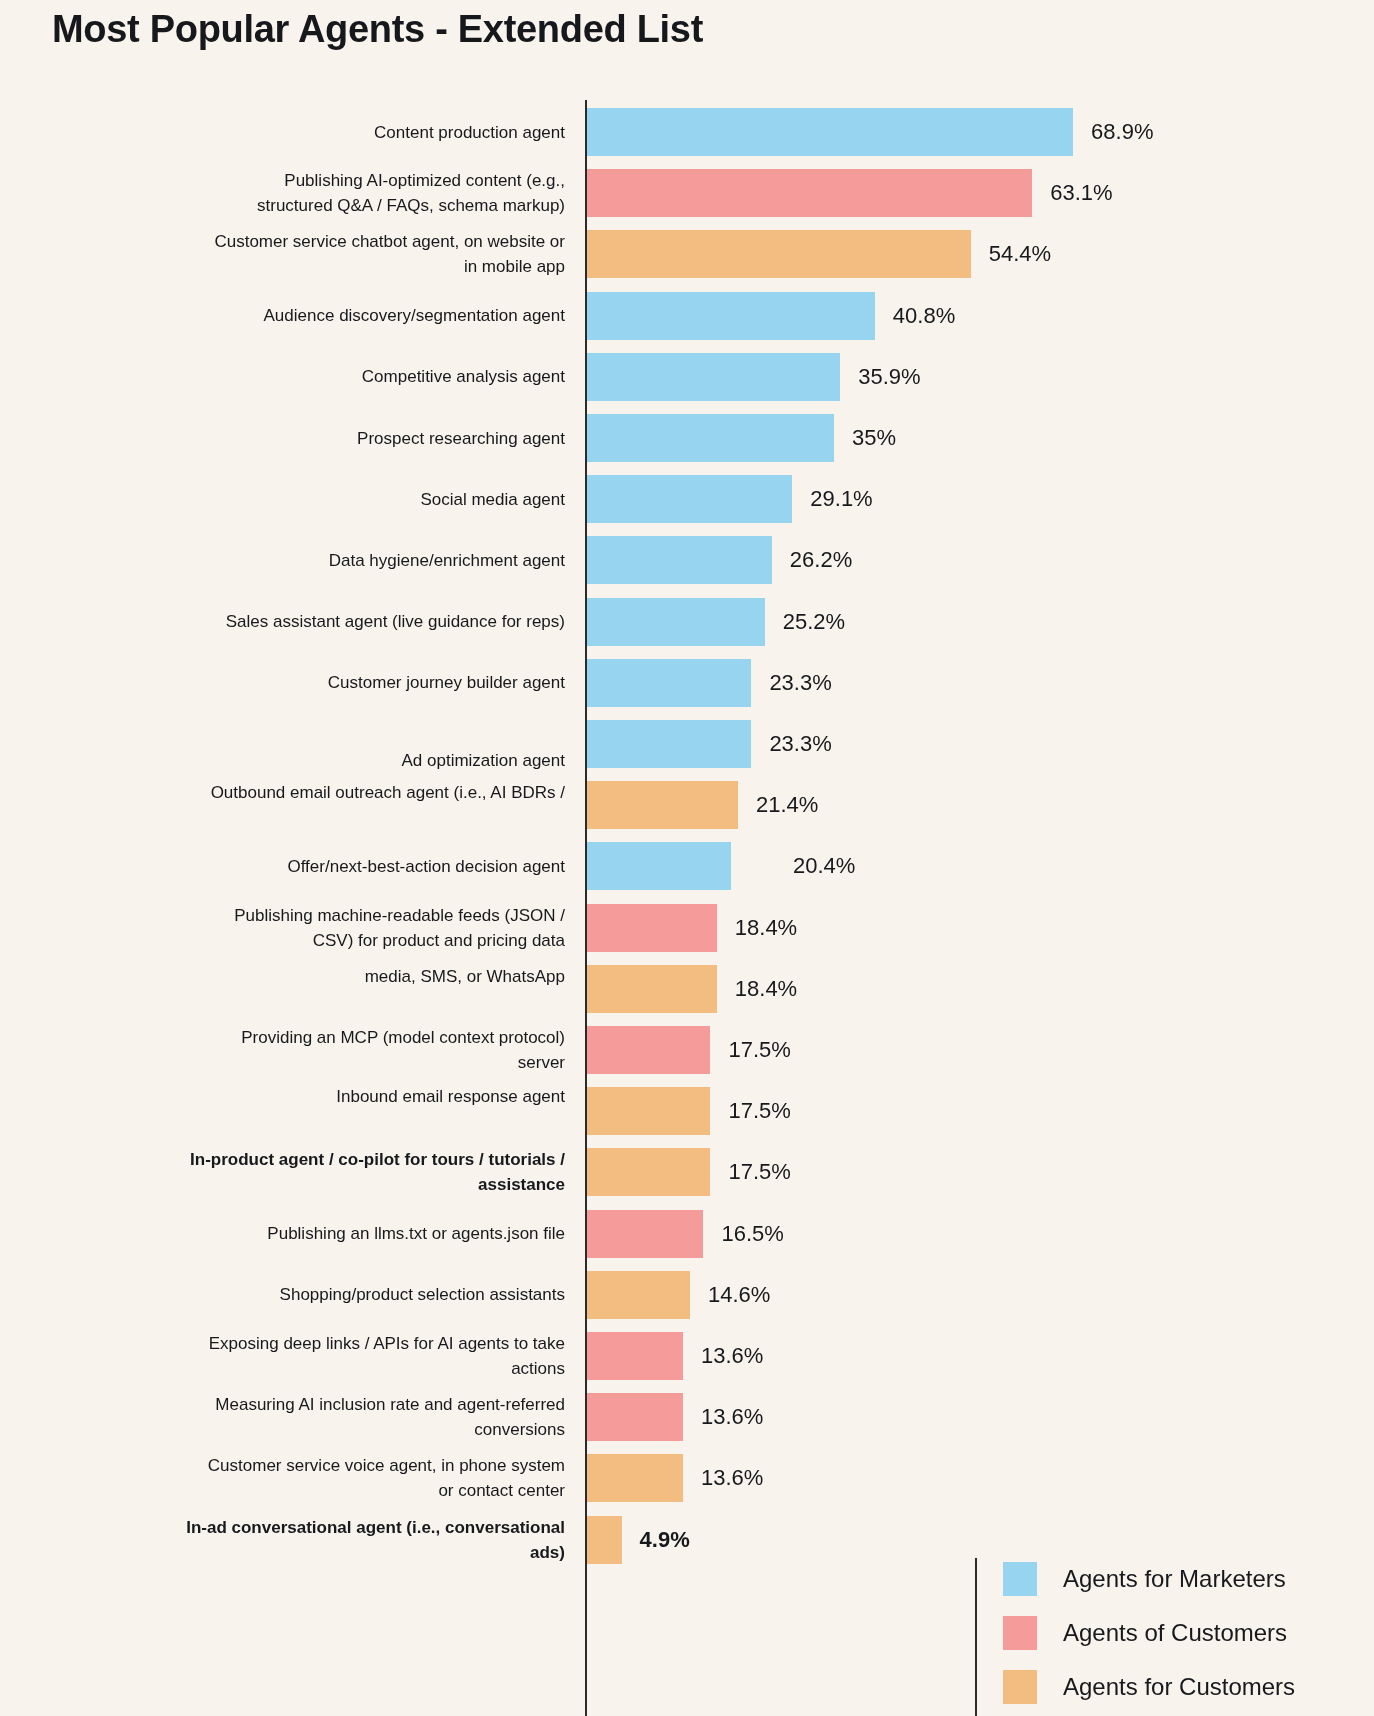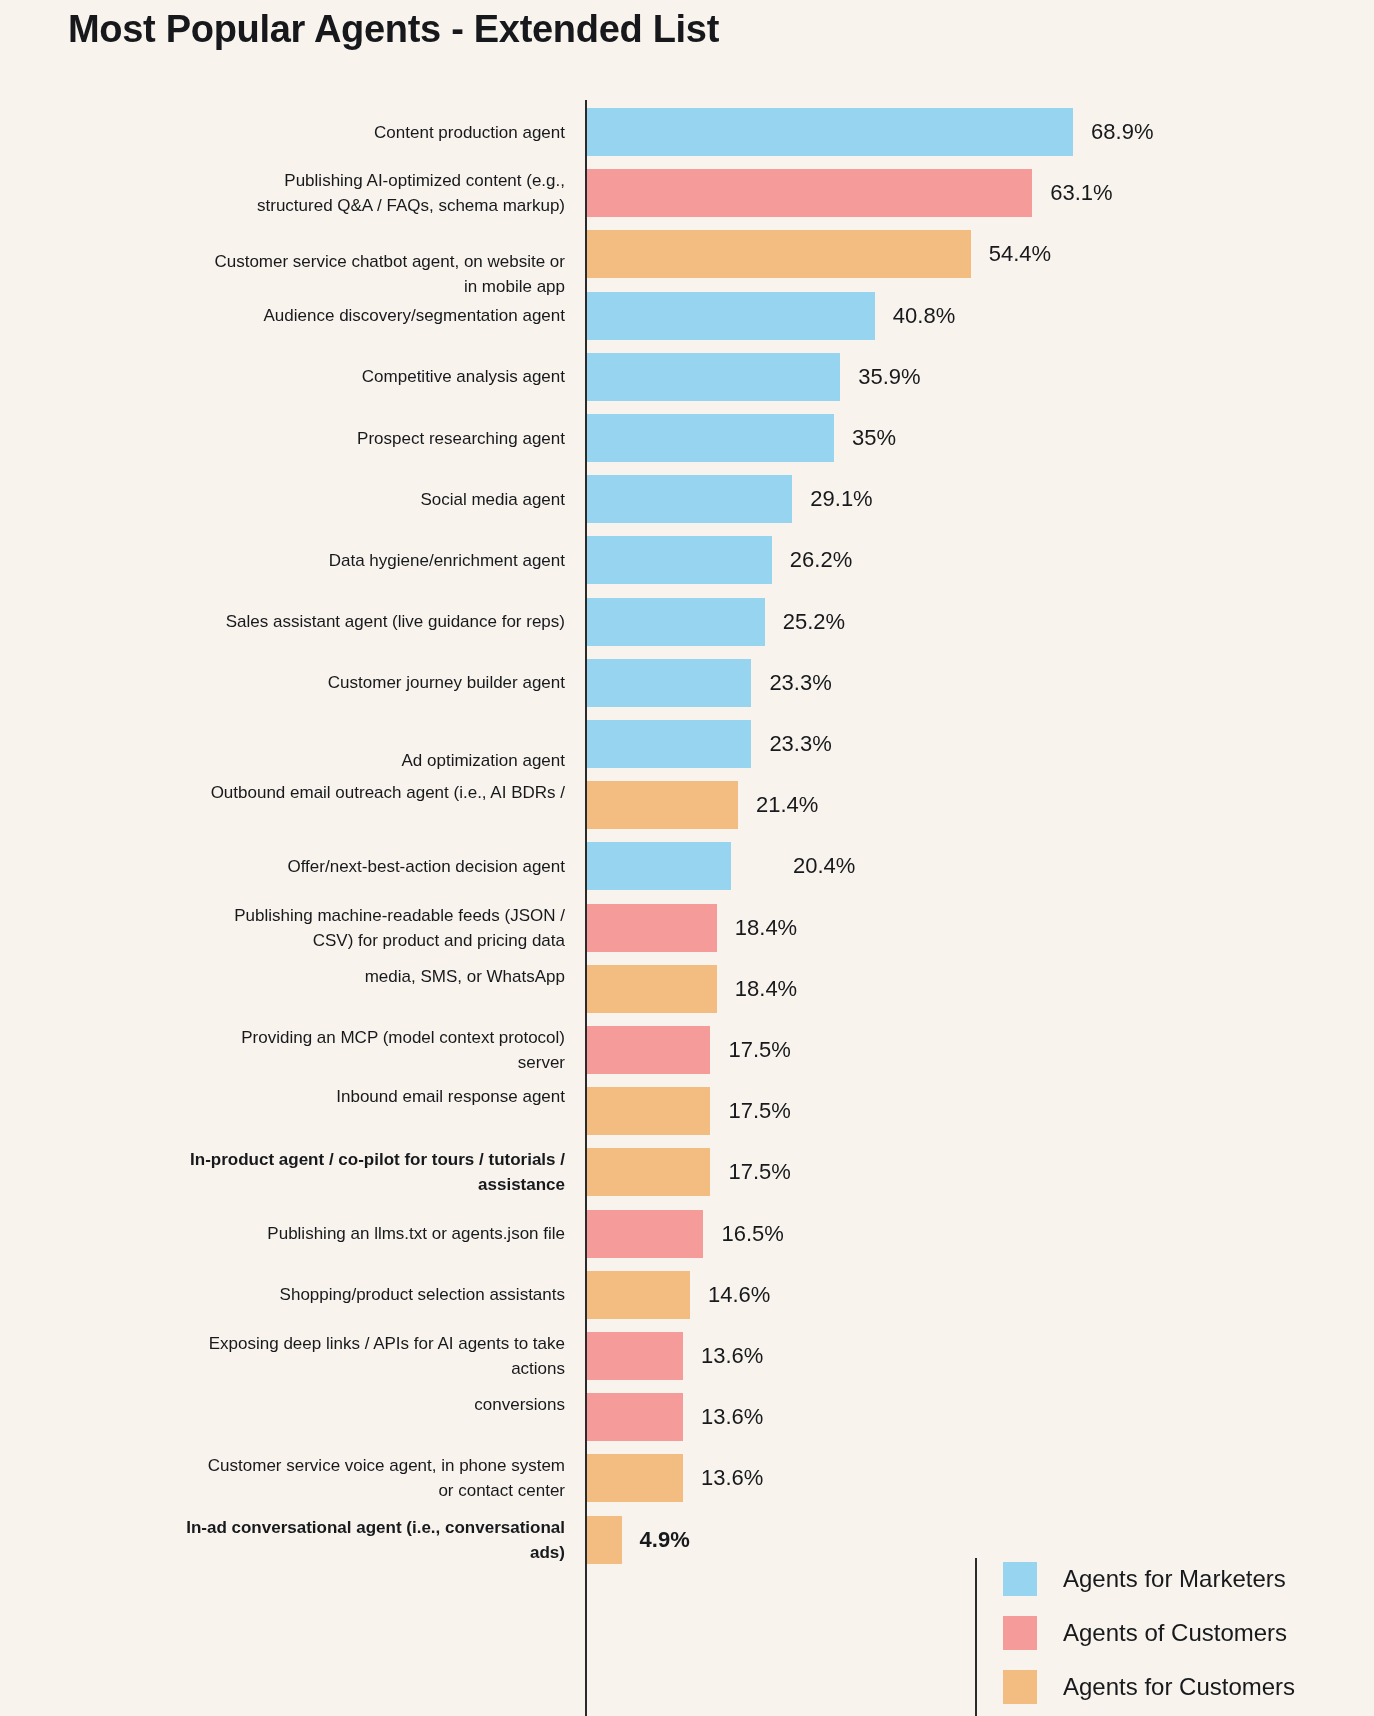--- a/index.html
+++ b/index.html
@@ -18,21 +18,20 @@
 
   #chart-title {
     position: absolute;
     left: 52px;
     top: 8px;
     font-size: 38px;
     font-weight: bold;
     letter-spacing: -0.3px;
     color: #16181c;
     white-space: nowrap;
-    margin-left: 16px;
   }
 
   
   #plot {
     position: absolute;
     left: 0;
     top: 0;
     width: 1374px;
     height: 1716px;
   }
@@ -145,21 +144,21 @@
       </div>
       <div class="row" style="top: 163.2px;">
         <div class="cat-label two-line" style="top: 5px;">
           <div>Publishing AI-optimized content (e.g.,</div>
           <div>structured Q&amp;A / FAQs, schema markup)</div>
         </div>
         <div class="bar c-pink" title="Publishing AI-optimized content (e.g., structured Q&amp;A / FAQs, schema markup): 63.1%" style="width: 445.171px;"></div>
         <div class="val-label" style="left: 1050.17px;">63.1%</div>
       </div>
       <div class="row" style="top: 224.4px;">
-        <div class="cat-label two-line" style="top: 5px; margin-top: 20px;">
+        <div class="cat-label two-line" style="top: 5px;">
           <div>Customer service chatbot agent, on website or</div>
           <div>in mobile app</div>
         </div>
         <div class="bar c-orange" title="Customer service chatbot agent, on website or in mobile app: 54.4%" style="width: 383.792px;"></div>
         <div class="val-label" style="left: 988.792px;">54.4%</div>
       </div>
       <div class="row" style="top: 285.6px;">
         <div class="cat-label" style="top: 17.5px;">
           <div>Audience discovery/segmentation agent</div>
         </div>
@@ -284,20 +283,21 @@
       <div class="row" style="top: 1326px;">
         <div class="cat-label two-line" style="top: 5px;">
           <div>Exposing deep links / APIs for AI agents to take</div>
           <div>actions</div>
         </div>
         <div class="bar c-pink" title="Exposing deep links / APIs for AI agents to take actions: 13.6%" style="width: 95.948px;"></div>
         <div class="val-label" style="left: 700.948px;">13.6%</div>
       </div>
       <div class="row" style="top: 1387.2px;">
         <div class="cat-label two-line" style="top: 5px;">
+          <div>Measuring AI inclusion rate and agent-referred</div>
           <div>conversions</div>
         </div>
         <div class="bar c-pink" title="Measuring AI inclusion rate and agent-referred conversions: 13.6%" style="width: 95.948px;"></div>
         <div class="val-label" style="left: 700.948px;">13.6%</div>
       </div>
       <div class="row" style="top: 1448.4px;">
         <div class="cat-label two-line" style="top: 5px;">
           <div>Customer service voice agent, in phone system</div>
           <div>or contact center</div>
         </div>

